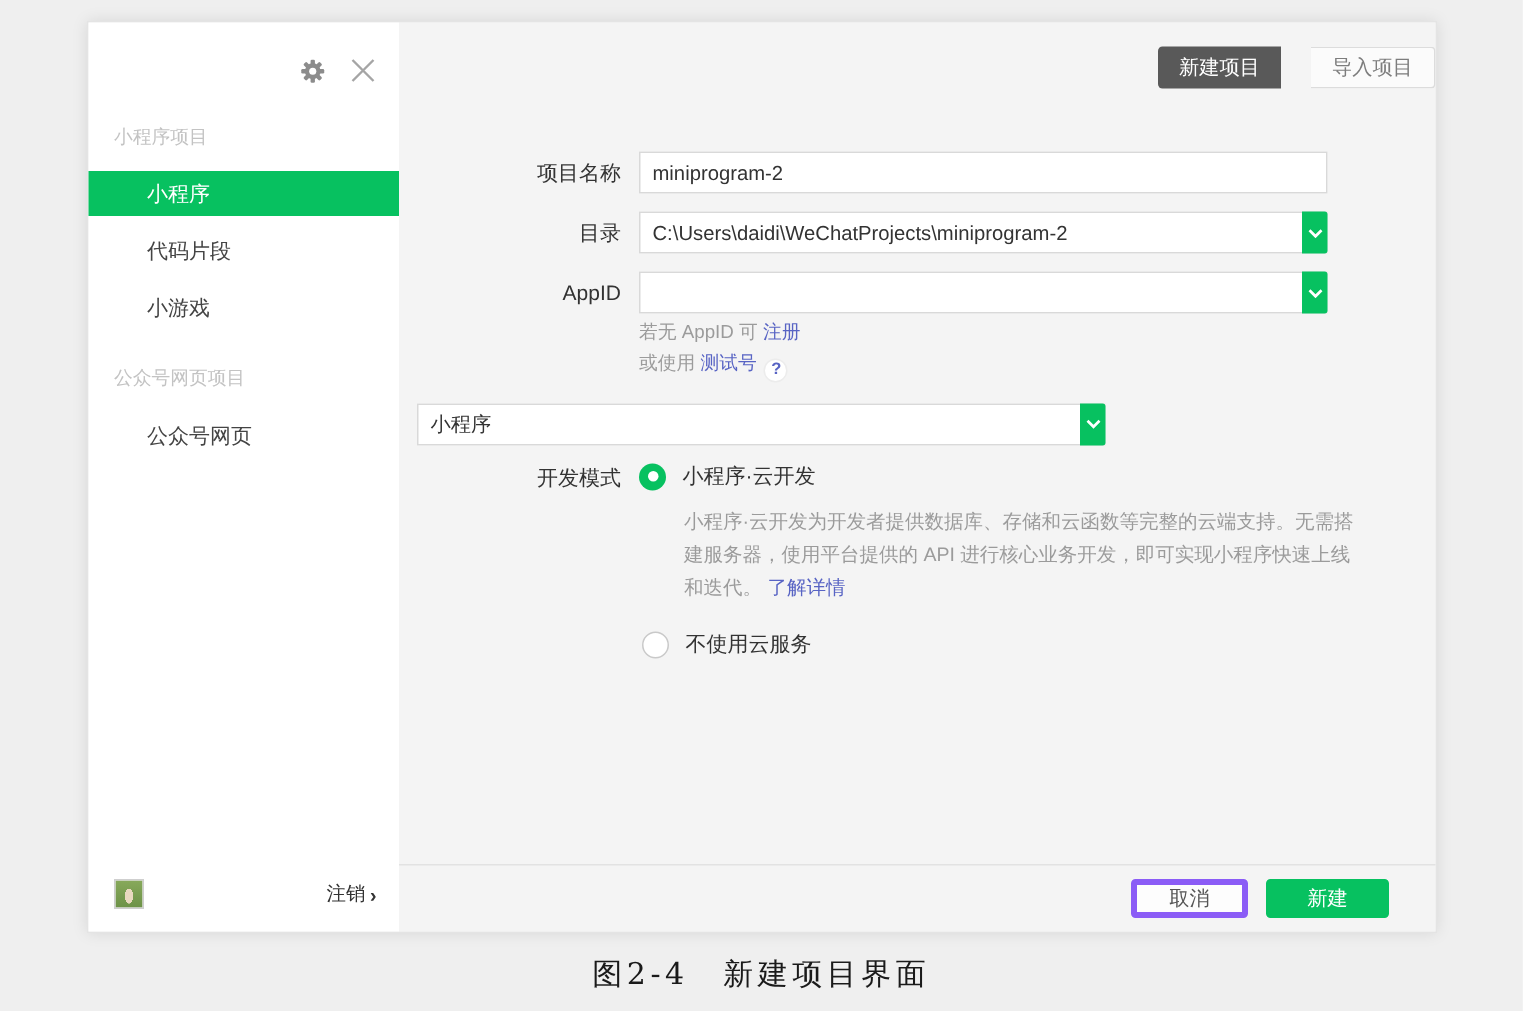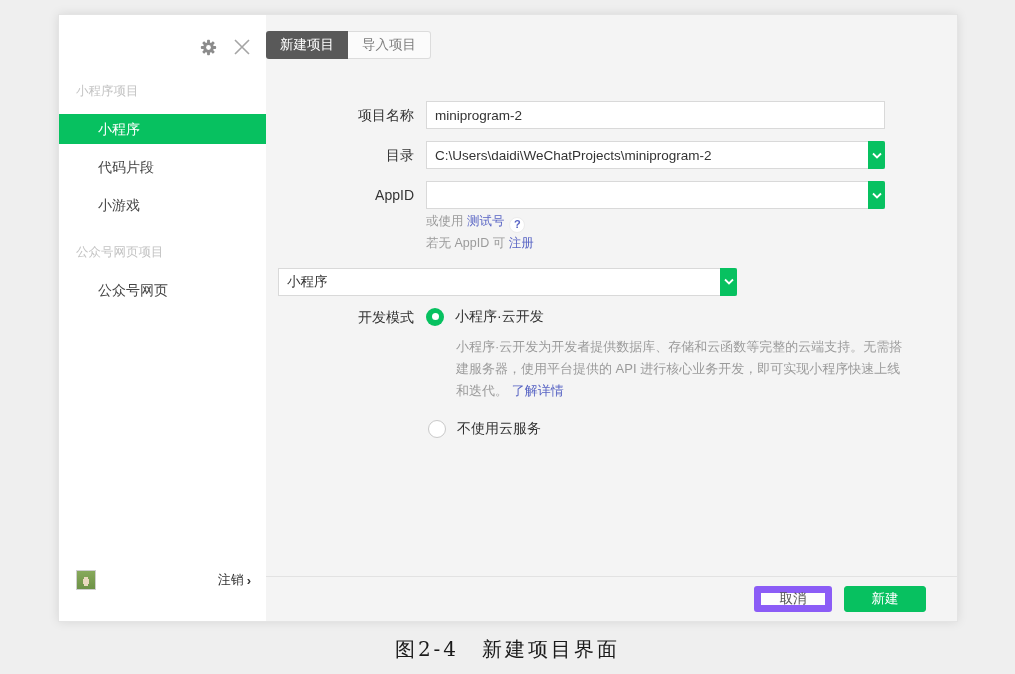--- a/index.html
+++ b/index.html
@@ -29,35 +29,35 @@
   .icon-btn { width:20px; height:20px; display:flex; align-items:center; justify-content:center; cursor:pointer; }
   .section-label {
     color:#c3c3c3; font-size:12.5px; margin:24px 0 14px 17px;
   }
   .side-item {
     height:30px; line-height:30px; padding-left:39px; font-size:14px;
     color:#444; margin-bottom:8px; cursor:pointer;
   }
   .side-item.active { background:var(--green); color:#fff; }
   .sidebar-bottom {
-    position:absolute; left:0; right:0; bottom:16px; height:42px;
+    position:absolute; left:0; right:0; bottom:0; height:42px;
     display:flex; align-items:center; justify-content:space-between;
     padding:0 15px 8px 17px;
   }
   .avatar {
     width:20px; height:20px; border:1px solid #cfcfcf; flex:none;
     background:
       radial-gradient(ellipse 4px 7px at 50% 58%, #e9d9bf 70%, rgba(0,0,0,0) 71%),
       linear-gradient(#87a95b, #6d9247);
   }
   .logout { font-size:13px; color:#333; cursor:pointer; display:flex; align-items:center; gap:3px; }
   .logout b { font-weight:700; font-size:13px; }
   
   .main { flex:1; position:relative; background:#f4f4f4; }
-  .tabs { display:flex; justify-content:flex-start; padding-top:16px; }
+  .tabs { display:flex; justify-content:flex-end; padding-top:16px;gap:20px; }
   .tab {
     height:28px; line-height:28px; padding:0 14px; font-size:13.5px; cursor:pointer;
   }
   .tab.active {
     background:#595959; color:#ffffff; border-radius:3px 0 0 3px;
   }
   .tab.inactive {
     background:#fbfbfb; color:#7d7d7d; border:1px solid #dcdcdc; border-left:none;
     border-radius:0 3px 3px 0; line-height:26px;
   }
@@ -106,21 +106,21 @@
     position:absolute; left:0; right:0; bottom:0; height:45px;
     border-top:1px solid #e2e2e2;
     display:flex; align-items:center; justify-content:flex-end; gap:12px;
     padding-right:31px;
   }
   .btn {
     height:26px; font-size:13.5px; border-radius:3px; cursor:pointer;
     display:flex; align-items:center; justify-content:center;
     font-family:"Liberation Sans","DejaVu Sans",sans-serif;
   }
-  .btn-cancel { width:78px; background:#fdfdfd; border:7px solid #8b5cf6; color:#555; }
+  .btn-cancel { width:78px; background:#fdfdfd; border:4px solid #8b5cf6; color:#555; }
   .btn-create { width:82px; background:var(--green); border:1px solid var(--green); color:#fff; }
   
   .caption {
     position:absolute; left:0; right:0; top:636px; text-align:center;
     font-family:"DejaVu Serif","Liberation Serif",serif;
     font-size:20px; color:#1a1a1a; letter-spacing:3px;
   }
 </style>
 </head>
 <body>
@@ -199,22 +199,22 @@
           <input class="text-input" type="text" value="" style="">
           <span class="dd-btn">
             <svg width="10" height="7" viewBox="0 0 10 7">
               <path d="M1 1.5 L5 5.5 L9 1.5" stroke="#ffffff" stroke-width="1.8" fill="none"></path>
             </svg>
           </span>
         </div>
       </div>
 
       <div class="helper">
+        <div><span>若无 AppID 可 </span><span class="link">注册</span></div>
         <div><span>或使用 </span><span class="link">测试号</span><span class="q-icon">?</span></div>
-        <div><span>若无 AppID 可 </span><span class="link">注册</span></div>
       </div>
 
       <div class="form-row">
         <div class="form-field has-dd">
           <input class="text-input" type="text" readonly="" value="小程序" style="">
           <span class="dd-btn">
             <svg width="10" height="7" viewBox="0 0 10 7">
               <path d="M1 1.5 L5 5.5 L9 1.5" stroke="#ffffff" stroke-width="1.8" fill="none"></path>
             </svg>
           </span>

